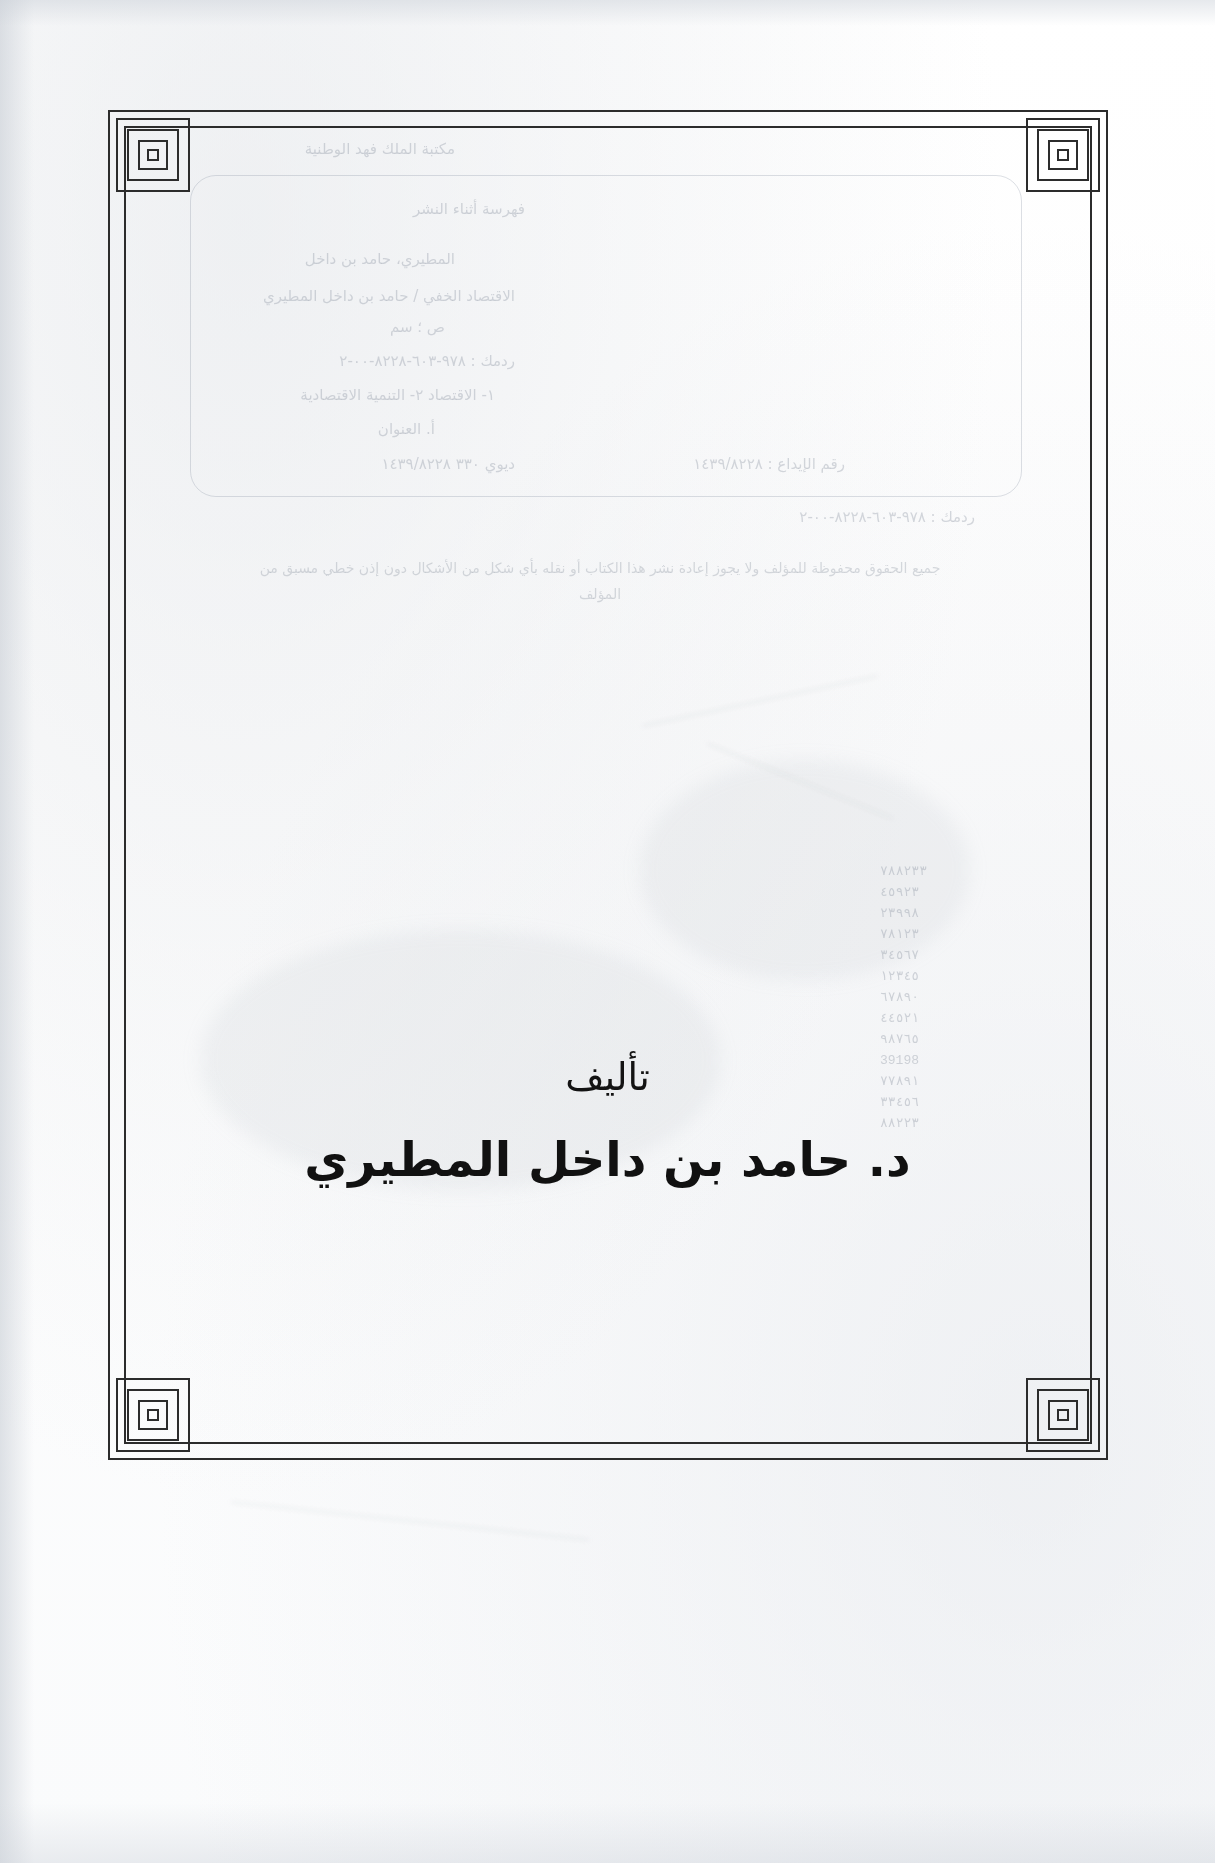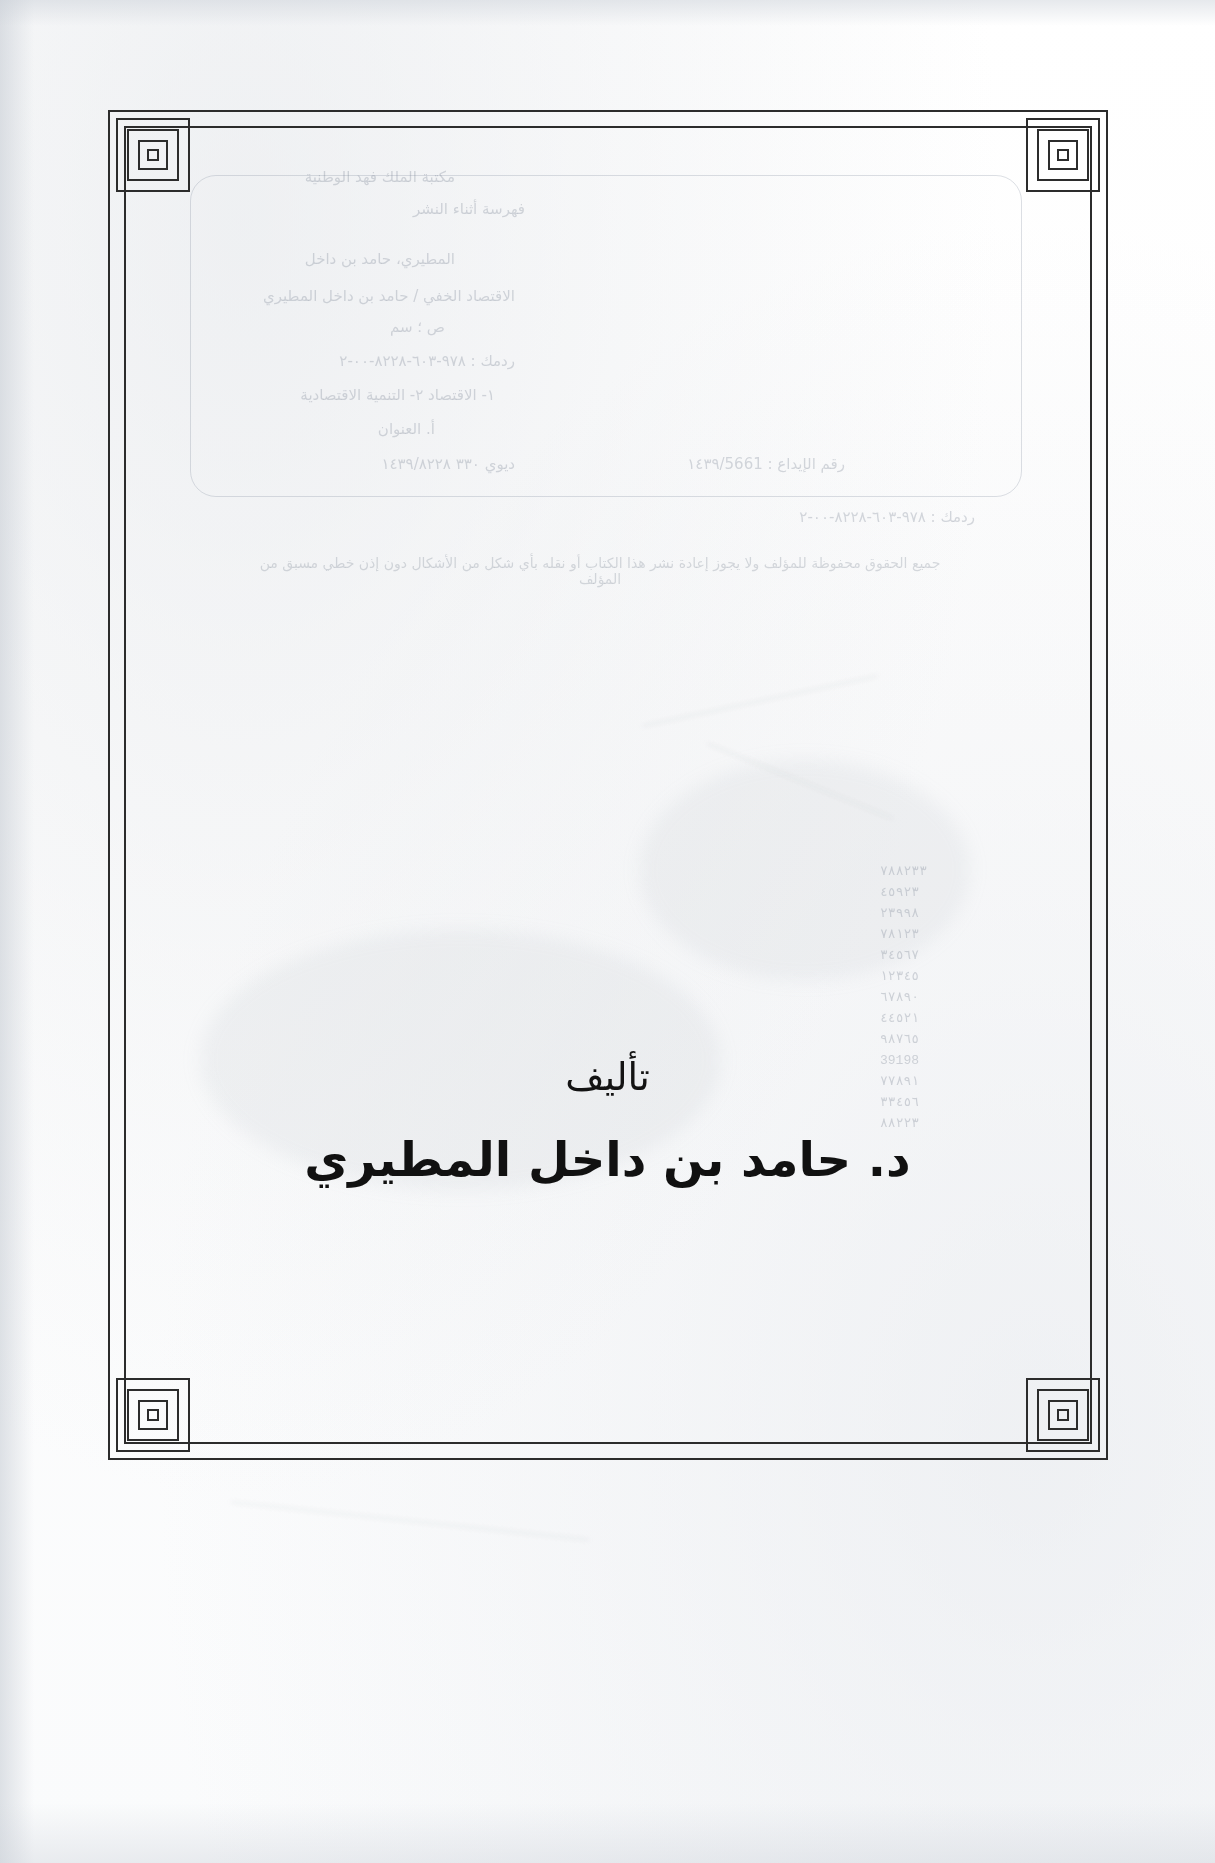--- a/index.html
+++ b/index.html
@@ -66,21 +66,21 @@
     color: rgba(125,135,150,0.33);
     font-size: 13px;
     line-height: 21px;
     text-align: left;
     font-family: "DejaVu Sans", sans-serif;
   }
   .ghost-para {
     position: absolute;
     color: rgba(125,135,150,0.30);
     font-size: 14px;
-    line-height: 16px;
+    line-height: 26px;
     text-align: center;
     font-family: "DejaVu Sans", sans-serif;
   }
 
   
   .frame-outer {
     position: absolute;
     left: 108px;
     top: 110px;
     width: 1000px;
@@ -184,30 +184,30 @@
   }
 </style>
 </head>
 <body>
 
 <div class="page">
 
   <div class="ghost-layer">
     <div class="ghost-box" style="left:190px; top:175px; width:830px; height:320px;"></div>
 
-    <div class="ghost-line" style="right:760px; top:140px;margin-top:28px;">مكتبة الملك فهد الوطنية</div>
+    <div class="ghost-line" style="right:760px; top:140px;">مكتبة الملك فهد الوطنية</div>
     <div class="ghost-line" style="right:690px; top:200px;">فهرسة أثناء النشر</div>
     <div class="ghost-line" style="right:760px; top:250px;">المطيري، حامد بن داخل</div>
     <div class="ghost-line" style="right:700px; top:287px;">الاقتصاد الخفي / حامد بن داخل المطيري</div>
     <div class="ghost-line" style="right:770px; top:318px;">ص ؛ سم</div>
     <div class="ghost-line" style="right:700px; top:352px;">ردمك : ٩٧٨-٦٠٣-٨٢٢٨-٠٠-٢</div>
     <div class="ghost-line" style="right:720px; top:386px;">١- الاقتصاد ٢- التنمية الاقتصادية</div>
     <div class="ghost-line" style="right:780px; top:420px;">أ. العنوان</div>
     <div class="ghost-line" style="right:700px; top:455px;">ديوي ٣٣٠ ١٤٣٩/٨٢٢٨</div>
-    <div class="ghost-line" style="right:370px; top:455px;">رقم الإيداع : ١٤٣٩/5661</div>
+    <div class="ghost-line" style="right:370px; top:455px;">رقم الإيداع : ١٤٣٩/٨٢٢٨</div>
     <div class="ghost-line" style="right:240px; top:508px;">ردمك : ٩٧٨-٦٠٣-٨٢٢٨-٠٠-٢</div>
 
     <div class="ghost-para" style="left:250px; top:555px; width:700px;">جميع الحقوق محفوظة للمؤلف ولا يجوز إعادة نشر هذا الكتاب أو نقله بأي شكل من الأشكال دون إذن خطي مسبق من المؤلف</div>
 
     <div class="ghost-col" style="left:880px; top:861px;font-family:Liberation Mono, monospace;">
       <div>٧٨٨٢٣٣</div>
       <div>٤٥٩٢٣</div>
       <div>٢٣٩٩٨</div>
       <div>٧٨١٢٣</div>
       <div>٣٤٥٦٧</div>

